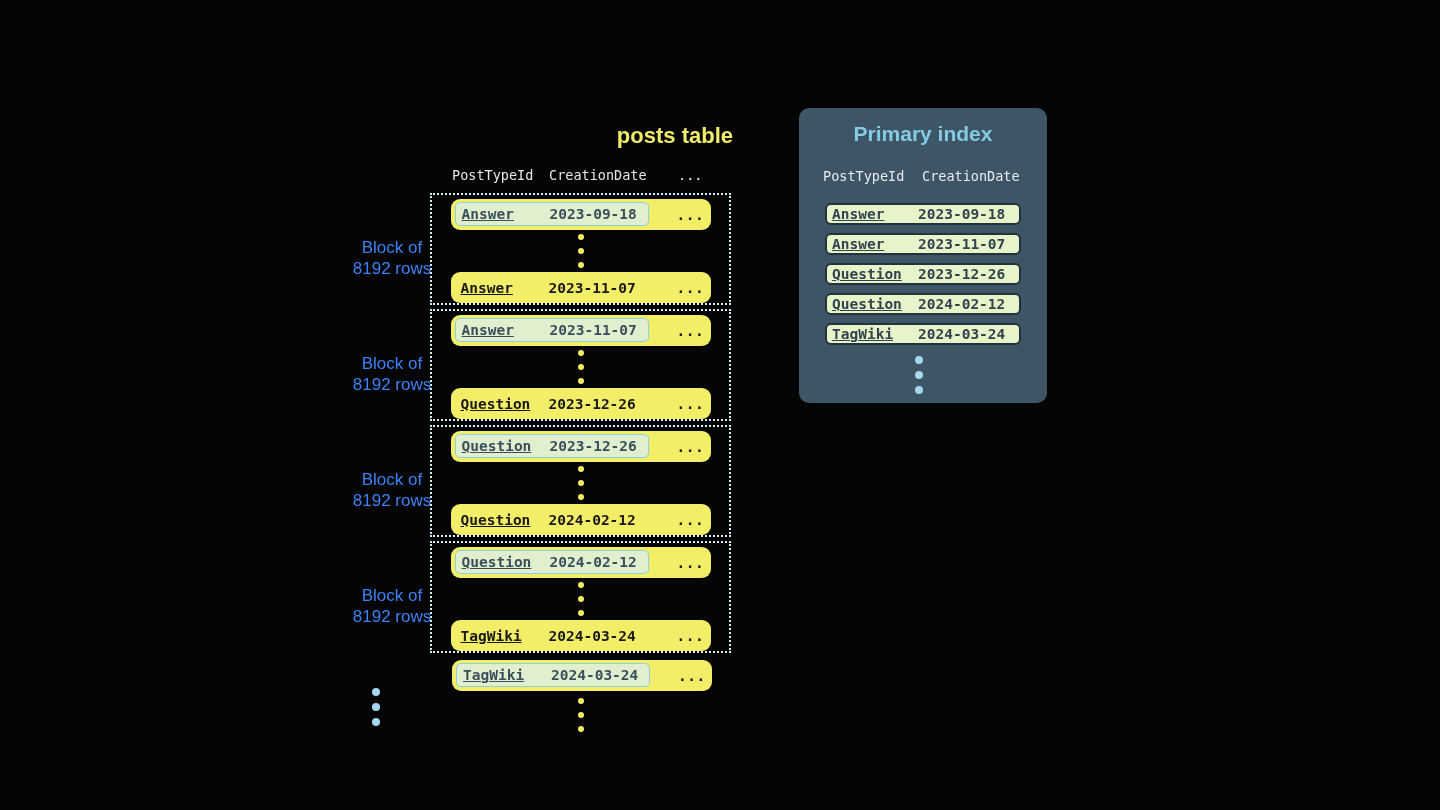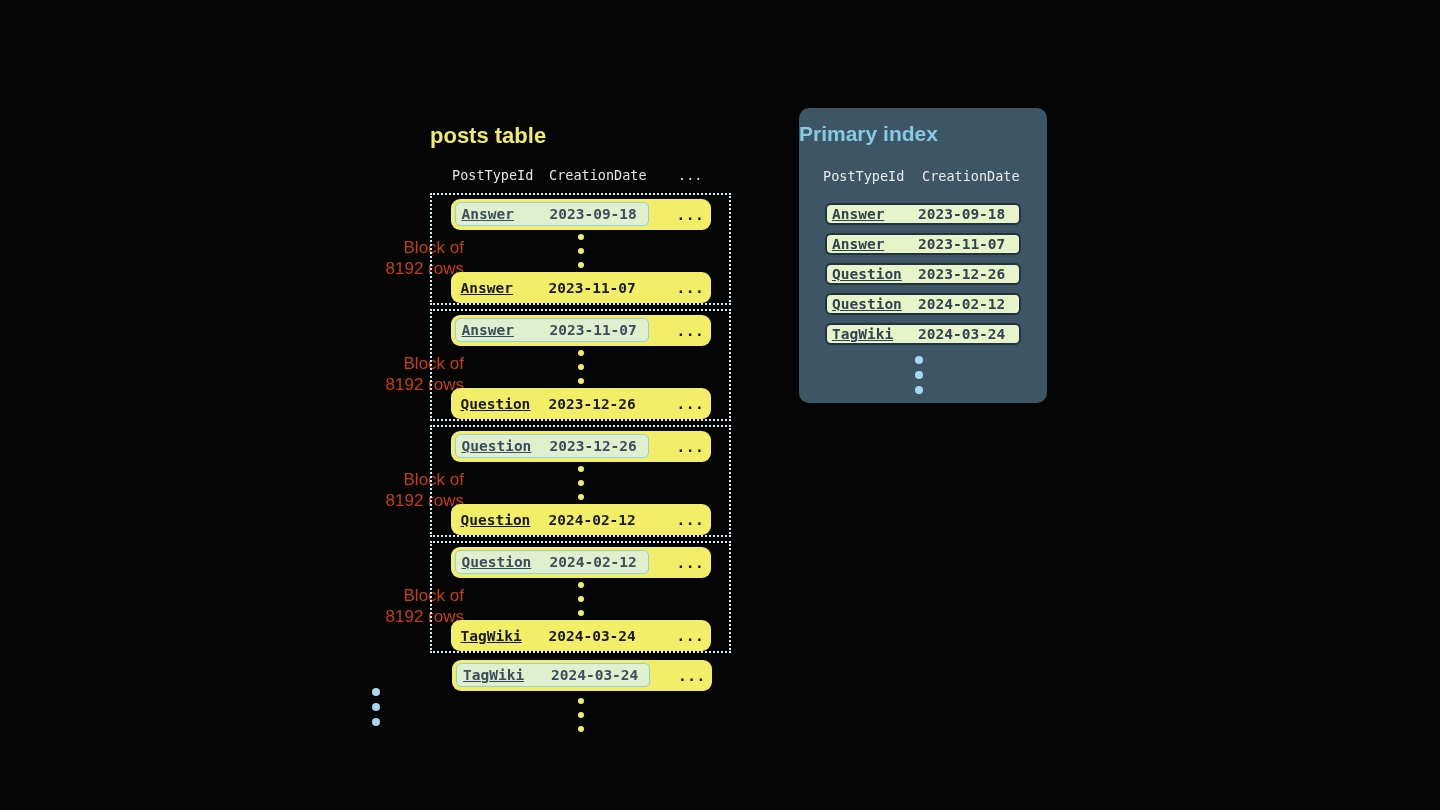--- a/index.html
+++ b/index.html
@@ -5,39 +5,39 @@
   html,body { margin:0; padding:0; background:#000; }
   .canvas {
     position:relative; width:1440px; height:810px;
     background:#050505; overflow:hidden;
     font-family:"Liberation Sans", sans-serif;
   }
 
   
   .posts-title {
     position:absolute; left:430px; top:123px; width:303px;
-    text-align:left; color:#f0eb68; font-size:22px; font-weight:600;
+    text-align:right; color:#f0eb68; font-size:22px; font-weight:600;
   }
   .posts-headers {
     position:absolute; left:452px; top:167px; width:280px; height:17px;
     color:#e6e6e6; font-family:"DejaVu Sans Mono", monospace; font-size:13.5px;
   }
   .posts-headers .c1 { position:absolute; left:0; }
   .posts-headers .c2 { position:absolute; left:97px; }
   .posts-headers .c3 { position:absolute; left:226px; }
 
   .block {
     position:absolute; left:430px; width:301px; height:112px;
     box-sizing:border-box; border:2px dotted #d5edf7;
     display:flex; flex-direction:column; align-items:center;
     justify-content:space-between; padding:4px 0;
   }
   .block-label {
-    position:absolute; left:264px; width:200px; text-align:right;
-    color:#c2410c; font-size:17px; line-height:21px;
+    position:absolute; left:292px; width:200px; text-align:center;
+    color:#3b82f6; font-size:17px; line-height:21px;
   }
 
   .yrow {
     position:relative; width:260px; height:31px;
     background:#f3ee68; border-radius:9px; flex:0 0 auto;
     font-family:"DejaVu Sans Mono", monospace; font-size:14.5px; font-weight:bold;
   }
   .hlbox {
     position:absolute; left:4px; top:3px; width:194px; height:24px;
     box-sizing:border-box; background:#e0efcd;
@@ -60,21 +60,21 @@
   .vdots.abs { position:absolute; }
 
   .trailing-row { position:absolute; left:452px; top:660px; }
 
   
   .panel {
     position:absolute; left:799px; top:108px; width:248px; height:295px;
     background:#3e5565; border-radius:10px;
   }
   .panel-title {
-    position:absolute; top:14px; left:0; width:100%; text-align:left;
+    position:absolute; top:14px; left:0; width:100%; text-align:center;
     color:#85cbe6; font-size:21px; font-weight:600;
   }
   .panel-headers {
     position:absolute; left:24px; top:60px; width:210px; height:17px;
     color:#e8ecef; font-family:"DejaVu Sans Mono", monospace; font-size:13.5px;
   }
   .panel-headers .c1 { position:absolute; left:0; }
   .panel-headers .c2 { position:absolute; left:99px; }
   .idx-row {
     position:absolute; left:26px; width:196px; height:22px;

